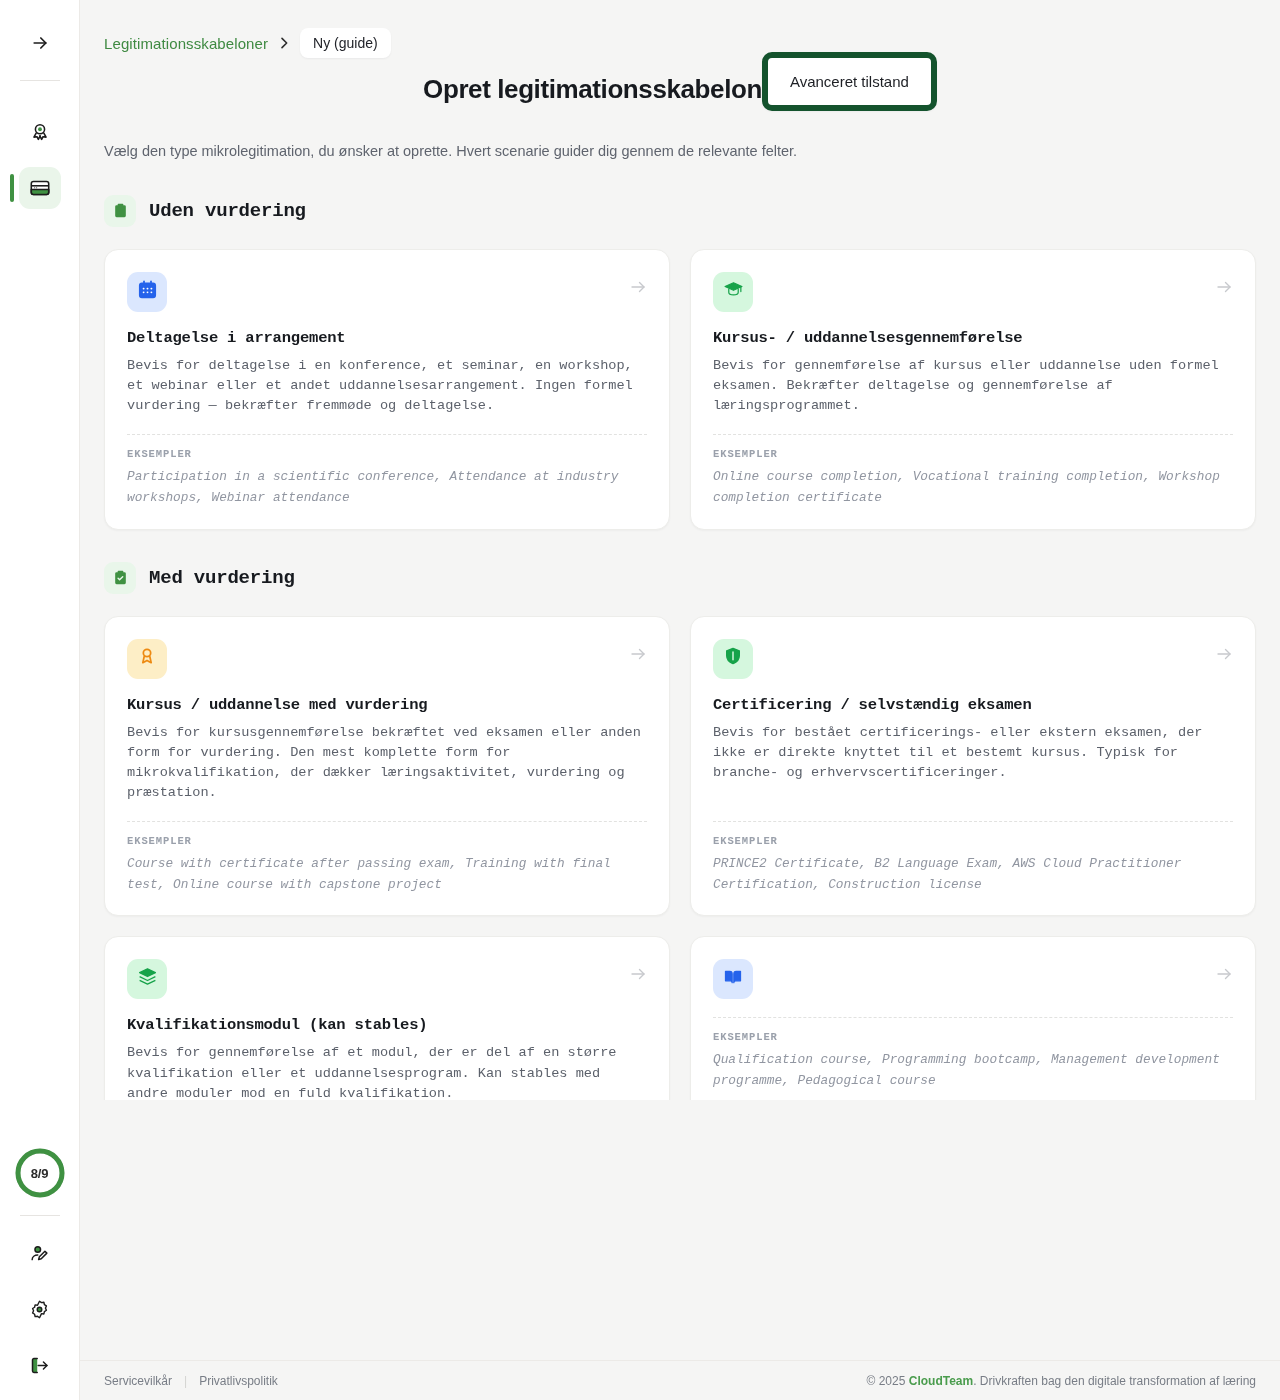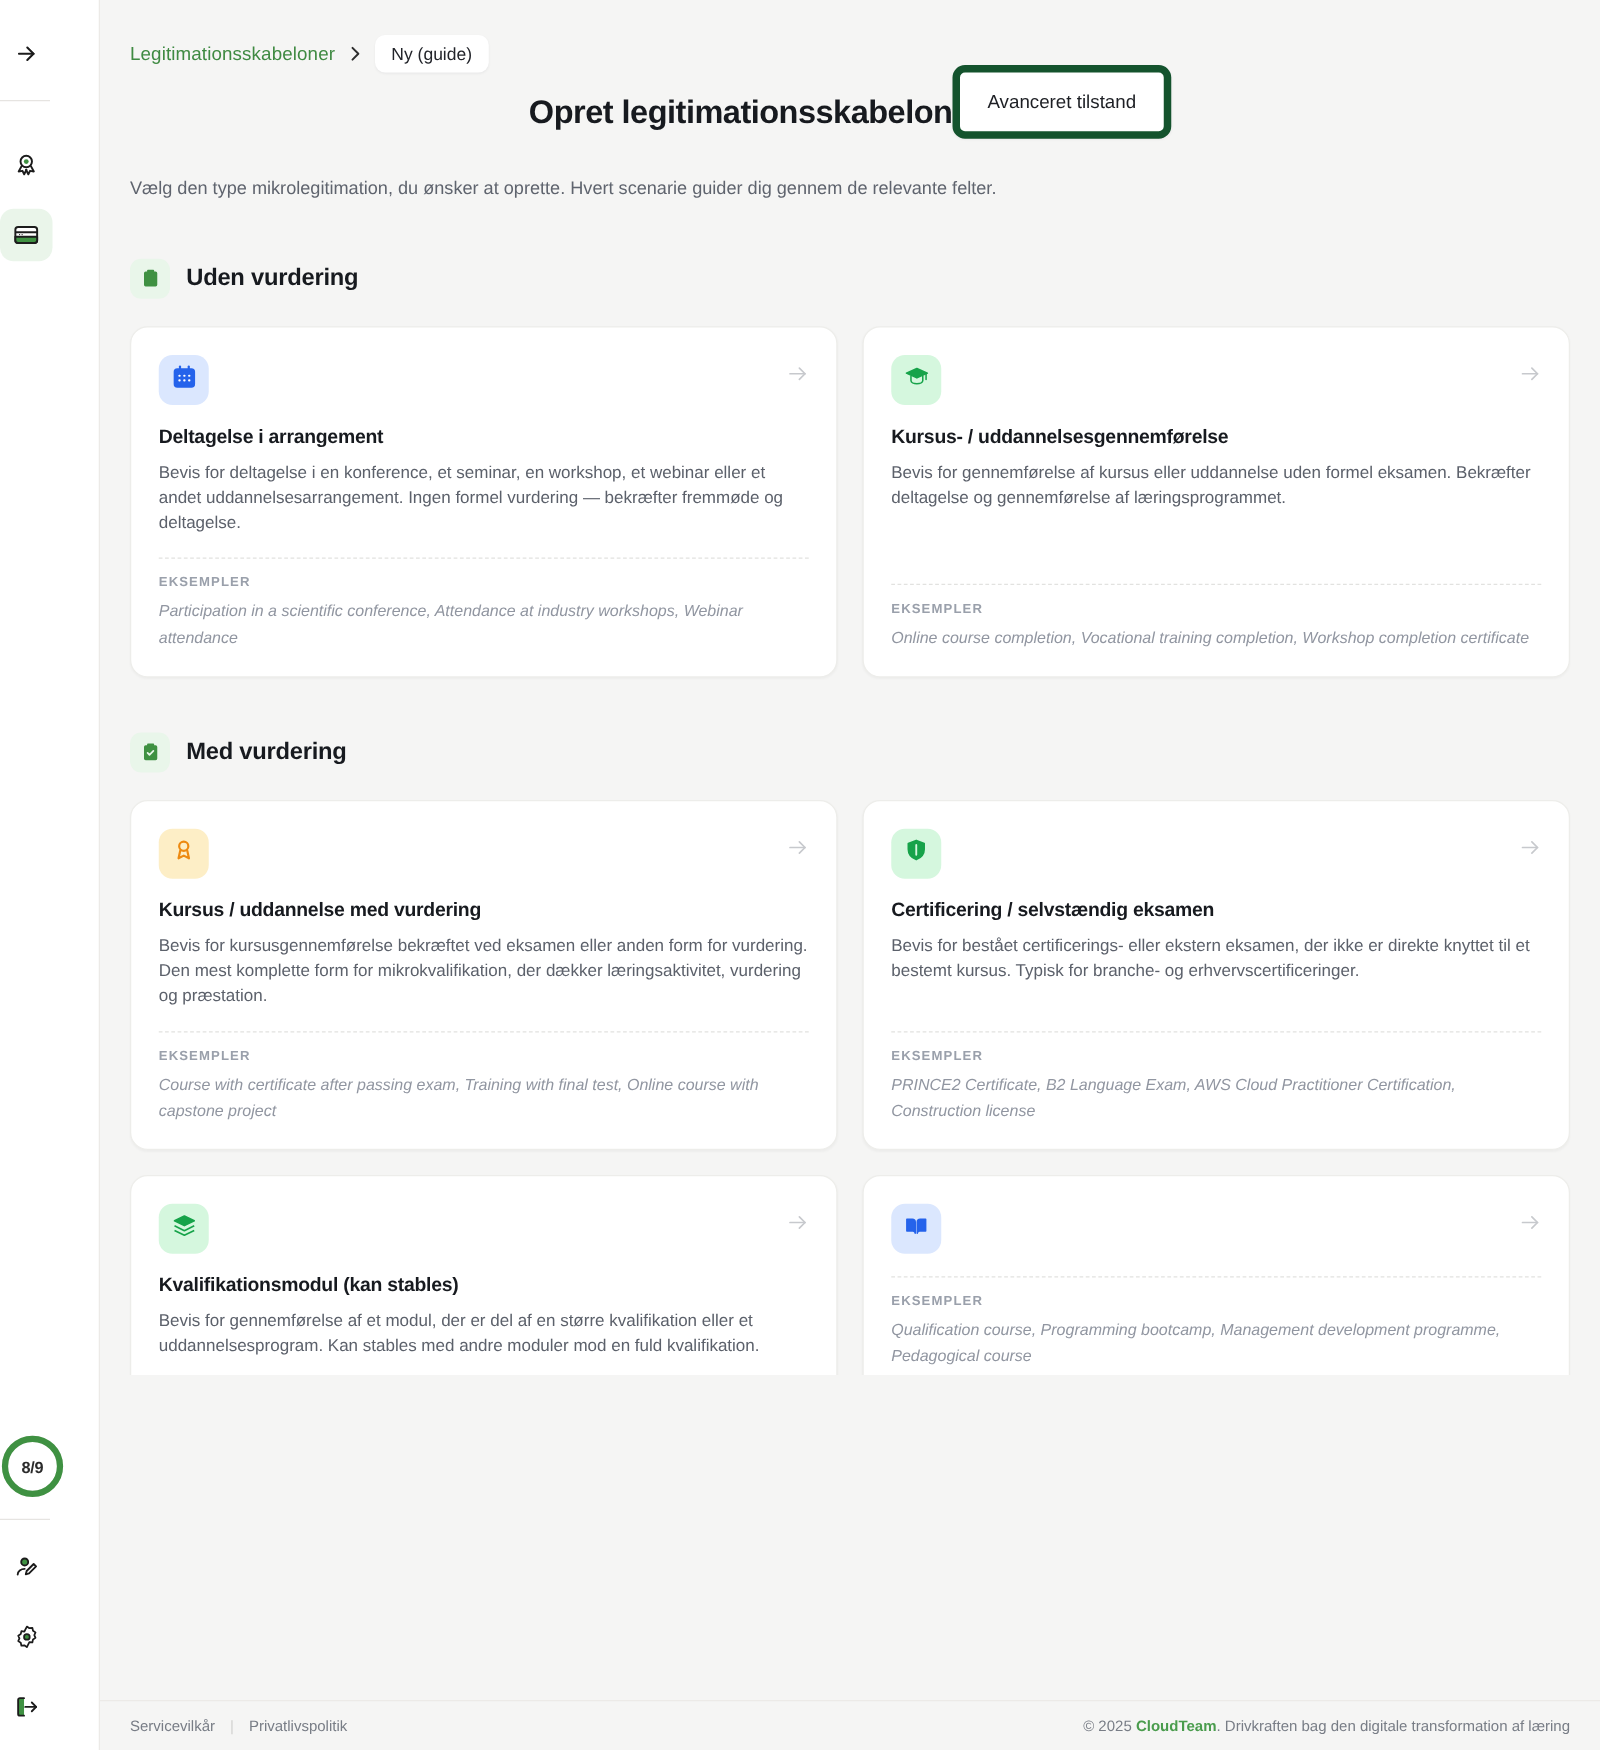--- a/index.html
+++ b/index.html
@@ -8,21 +8,21 @@
     font-family: "Liberation Sans", sans-serif;
     background: #f5f5f4;
     overflow: hidden;
   }
   #app { position: relative; width: 1280px; height: 1400px; display: flex; }
 
   
   .sidebar {
     width: 80px; flex: 0 0 80px; height: 1400px;
     background: #ffffff;
-    display: flex; flex-direction: column; align-items: flex-start;
+    display: flex; flex-direction: column; align-items: center;
     padding-top: 22px; padding-bottom: 14px;
     border-right: 1px solid #eceae7;
     position: relative;
   }
   .sb-icon {
     width: 42px; height: 42px; border-radius: 11px;
     display: flex; align-items: center; justify-content: center;
     color: #1c1c1c; cursor: pointer; position: relative;
   }
   .sb-icon svg { display: block; }
@@ -82,21 +82,21 @@
     padding: 15px 22px; font-size: 15px; color: #1d1f24; font-weight: 500;
     cursor: pointer; box-shadow: 0 1px 2px rgba(16,24,40,.04);
     margin-top: -22px; white-space: nowrap;
     font-family: "Liberation Sans", sans-serif;
   }
   .subtitle {
     margin-top: 30px; font-size: 14.5px; color: #5f646e; line-height: 1.5;
   }
 
   
-  .section { margin-top: 44px; }
+  .section { margin-top: 32px; font-family: Liberation Mono, monospace; }
   .section-head { display: flex; align-items: center; gap: 13px; }
   .section-badge {
     width: 32px; height: 32px; border-radius: 9px;
     background: #e9f6ea;
     display: flex; align-items: center; justify-content: center;
     color: #3f9142;
   }
   .section-title {
     font-size: 19px; font-weight: 600; color: #171a1f; letter-spacing: -0.2px;
   }

